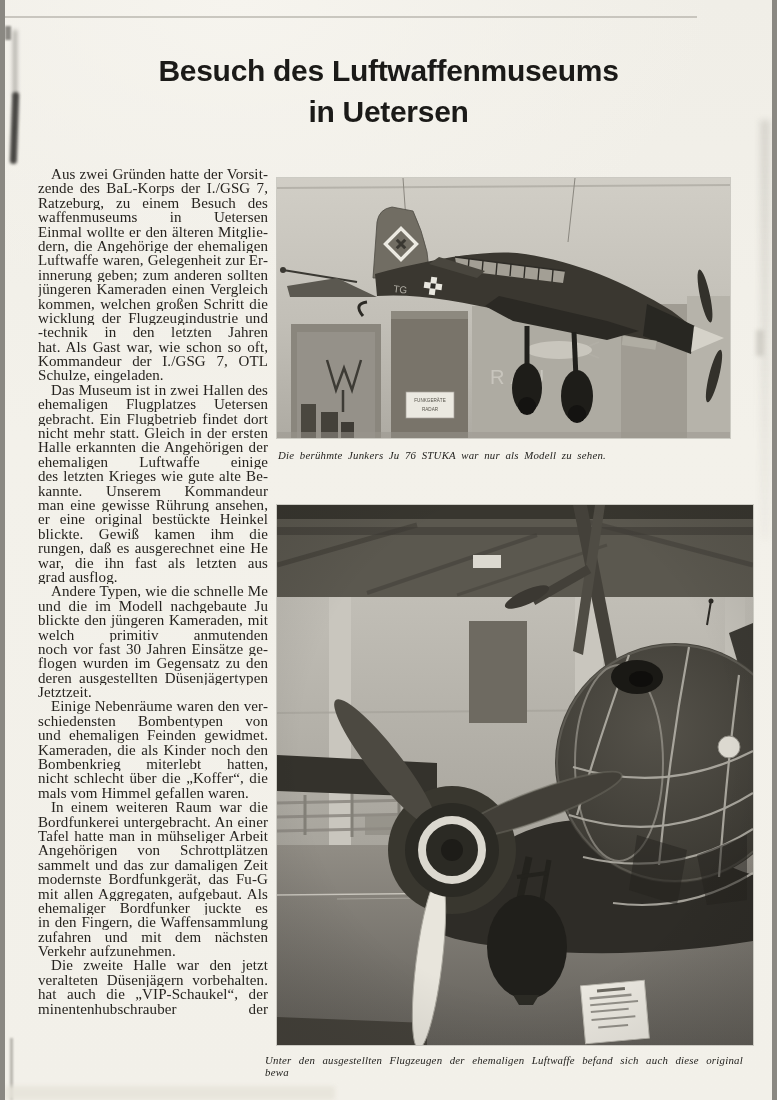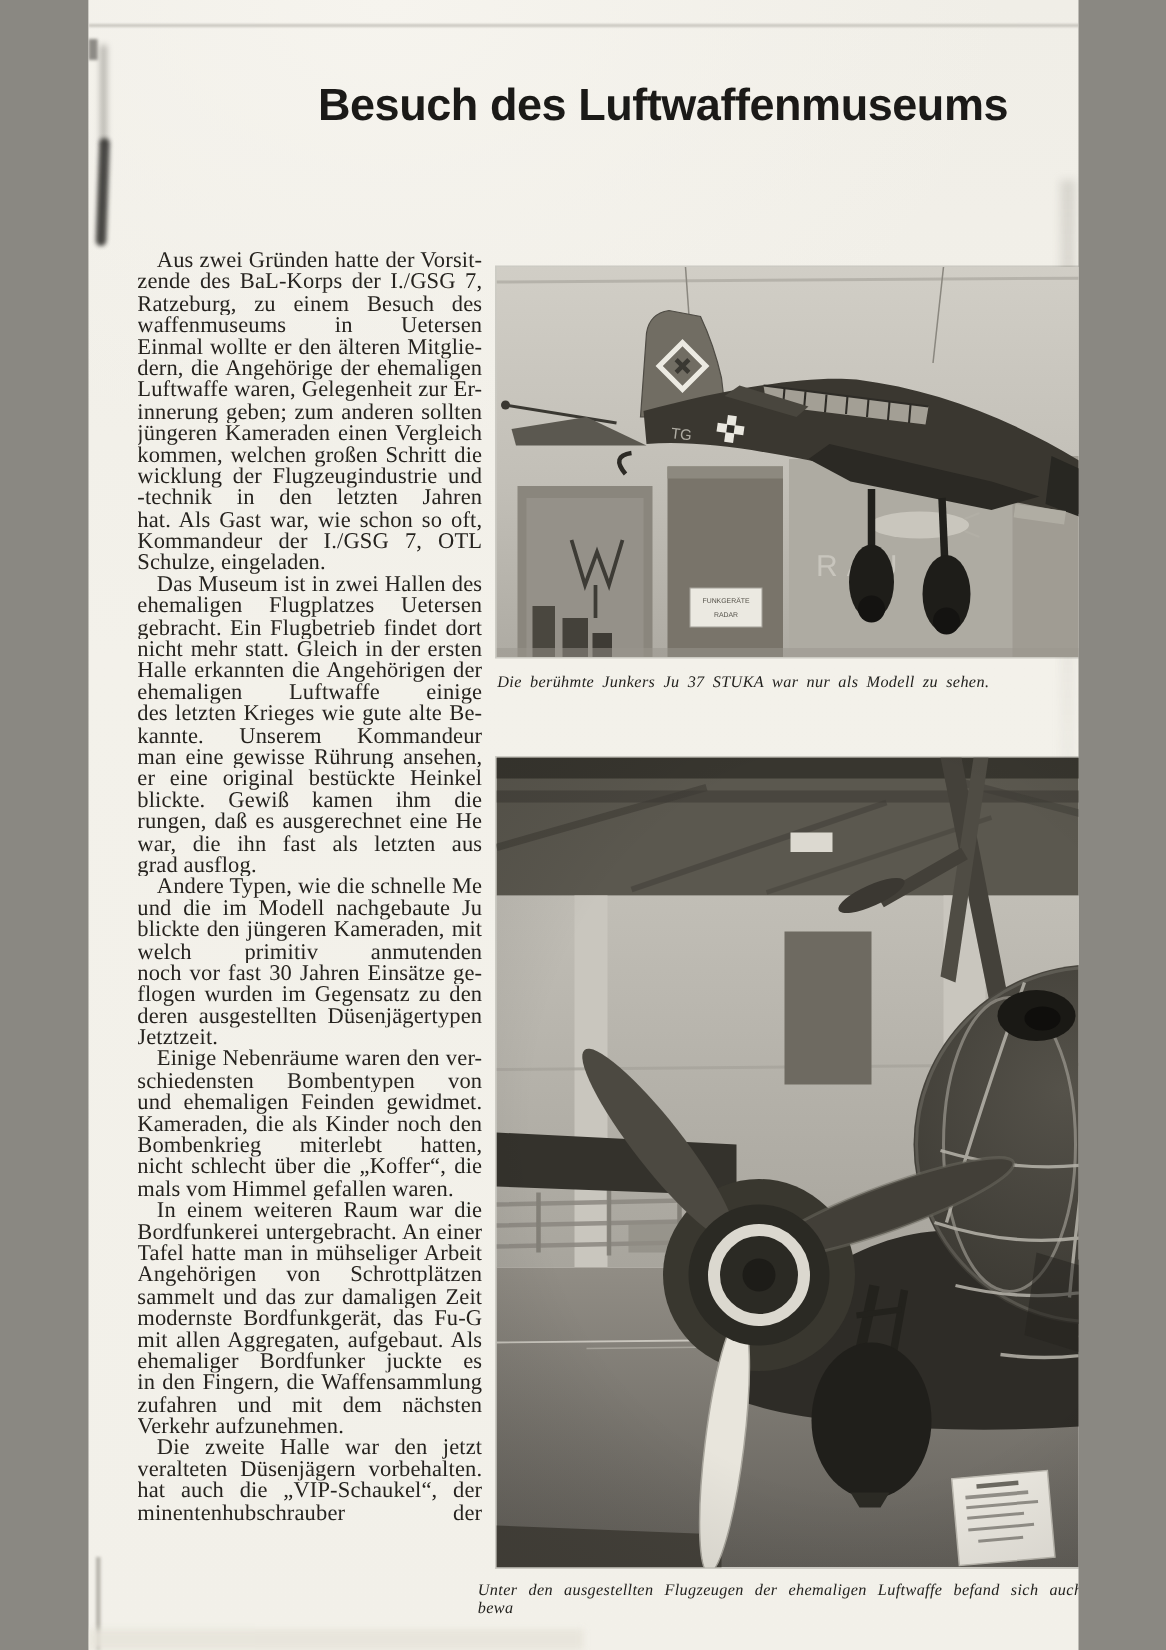--- a/index.html
+++ b/index.html
@@ -1,18 +1,18 @@
 <!DOCTYPE html>
 <html><head>
 <meta charset="utf-8">
 <style>
   html,body{margin:0;padding:0;background:#8a8882;}
   .page{
     position:relative;
-    width:660px;height:1100px;
+    width:767px;height:1100px;
     margin:0 auto;
     overflow:hidden;
     background:
       radial-gradient(ellipse 90% 40% at 30% 0%, #f6f4ee 0%, rgba(246,244,238,0) 70%),
       linear-gradient(180deg,#f0eee7 0%, #f3f1ea 40%, #f2f0e9 100%);
     font-family:"Liberation Serif", serif;
     color:#26231f;
   }
   
   .artifact{position:absolute;pointer-events:none;}
@@ -65,20 +65,21 @@
   <div class="artifact left-streak"></div>
   <div class="artifact left-smudge"></div>
   <div class="artifact left-tick"></div>
   <div class="artifact left-bottom-line"></div>
   <div class="artifact bottom-band"></div>
   <div class="artifact right-smudge"></div>
   <div class="artifact right-dot"></div>
 
   <header class="title">
     <div>Besuch des Luftwaffenmuseums</div>
+    <div>in Uetersen</div>
   </header>
 
   <main class="column" id="text-column">
       <div class="para">
         <div class="line first">Aus zwei Gründen hatte der Vorsit-</div>
         <div class="line">zende des BaL-Korps der I./GSG 7,</div>
         <div class="line">Ratzeburg, zu einem Besuch des Luft-</div>
         <div class="line">waffenmuseums in Uetersen eingeladen.</div>
         <div class="line">Einmal wollte er den älteren Mitglie-</div>
         <div class="line">dern, die Angehörige der ehemaligen</div>
@@ -217,21 +218,21 @@
         <circle cx="250" cy="228" r="9" fill="#141311"></circle>
         <circle cx="300" cy="236" r="9" fill="#141311"></circle>
         <polygon points="370,126 418,148 414,176 366,158" fill="#282722"></polygon>
         <rect x="346" y="158" width="34" height="9" fill="#b4b1a8" opacity=".8" transform="rotate(8 346 158)"></rect>
         <path d="M417,148 L447,160 L414,174 Z" fill="#d5d2c9"></path>
         <ellipse cx="428" cy="118" rx="5" ry="27" fill="#33312b" transform="rotate(-12 428 118)"></ellipse>
         <ellipse cx="437" cy="198" rx="5" ry="27" fill="#33312b" transform="rotate(14 437 198)"></ellipse>
       </g>
     </svg>
   </figure>
-  <figcaption class="caption cap1">Die berühmte Junkers Ju 37 STUKA war nur als Modell zu sehen.</figcaption>
+  <figcaption class="caption cap1">Die berühmte Junkers Ju 76 STUKA war nur als Modell zu sehen.</figcaption>
 
   <figure class="photo photo-bottom">
     <svg viewBox="0 0 476 540" preserveAspectRatio="none">
       <defs>
         <linearGradient id="wallBot" x1="0" y1="0" x2="0" y2="1">
           <stop offset="0" stop-color="#c1beb6"></stop>
             <stop offset="1" stop-color="#a8a59d"></stop>
         </linearGradient>
         <linearGradient id="floorBot" x1="0" y1="0" x2="0" y2="1">
           <stop offset="0" stop-color="#918d85"></stop>

